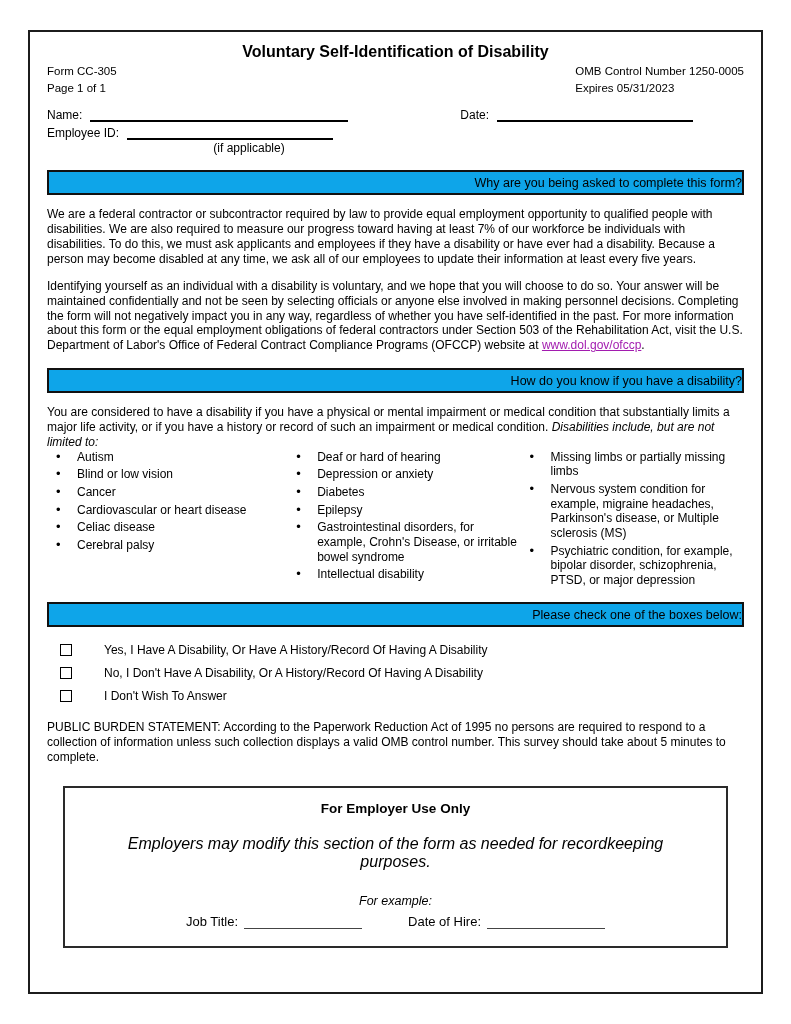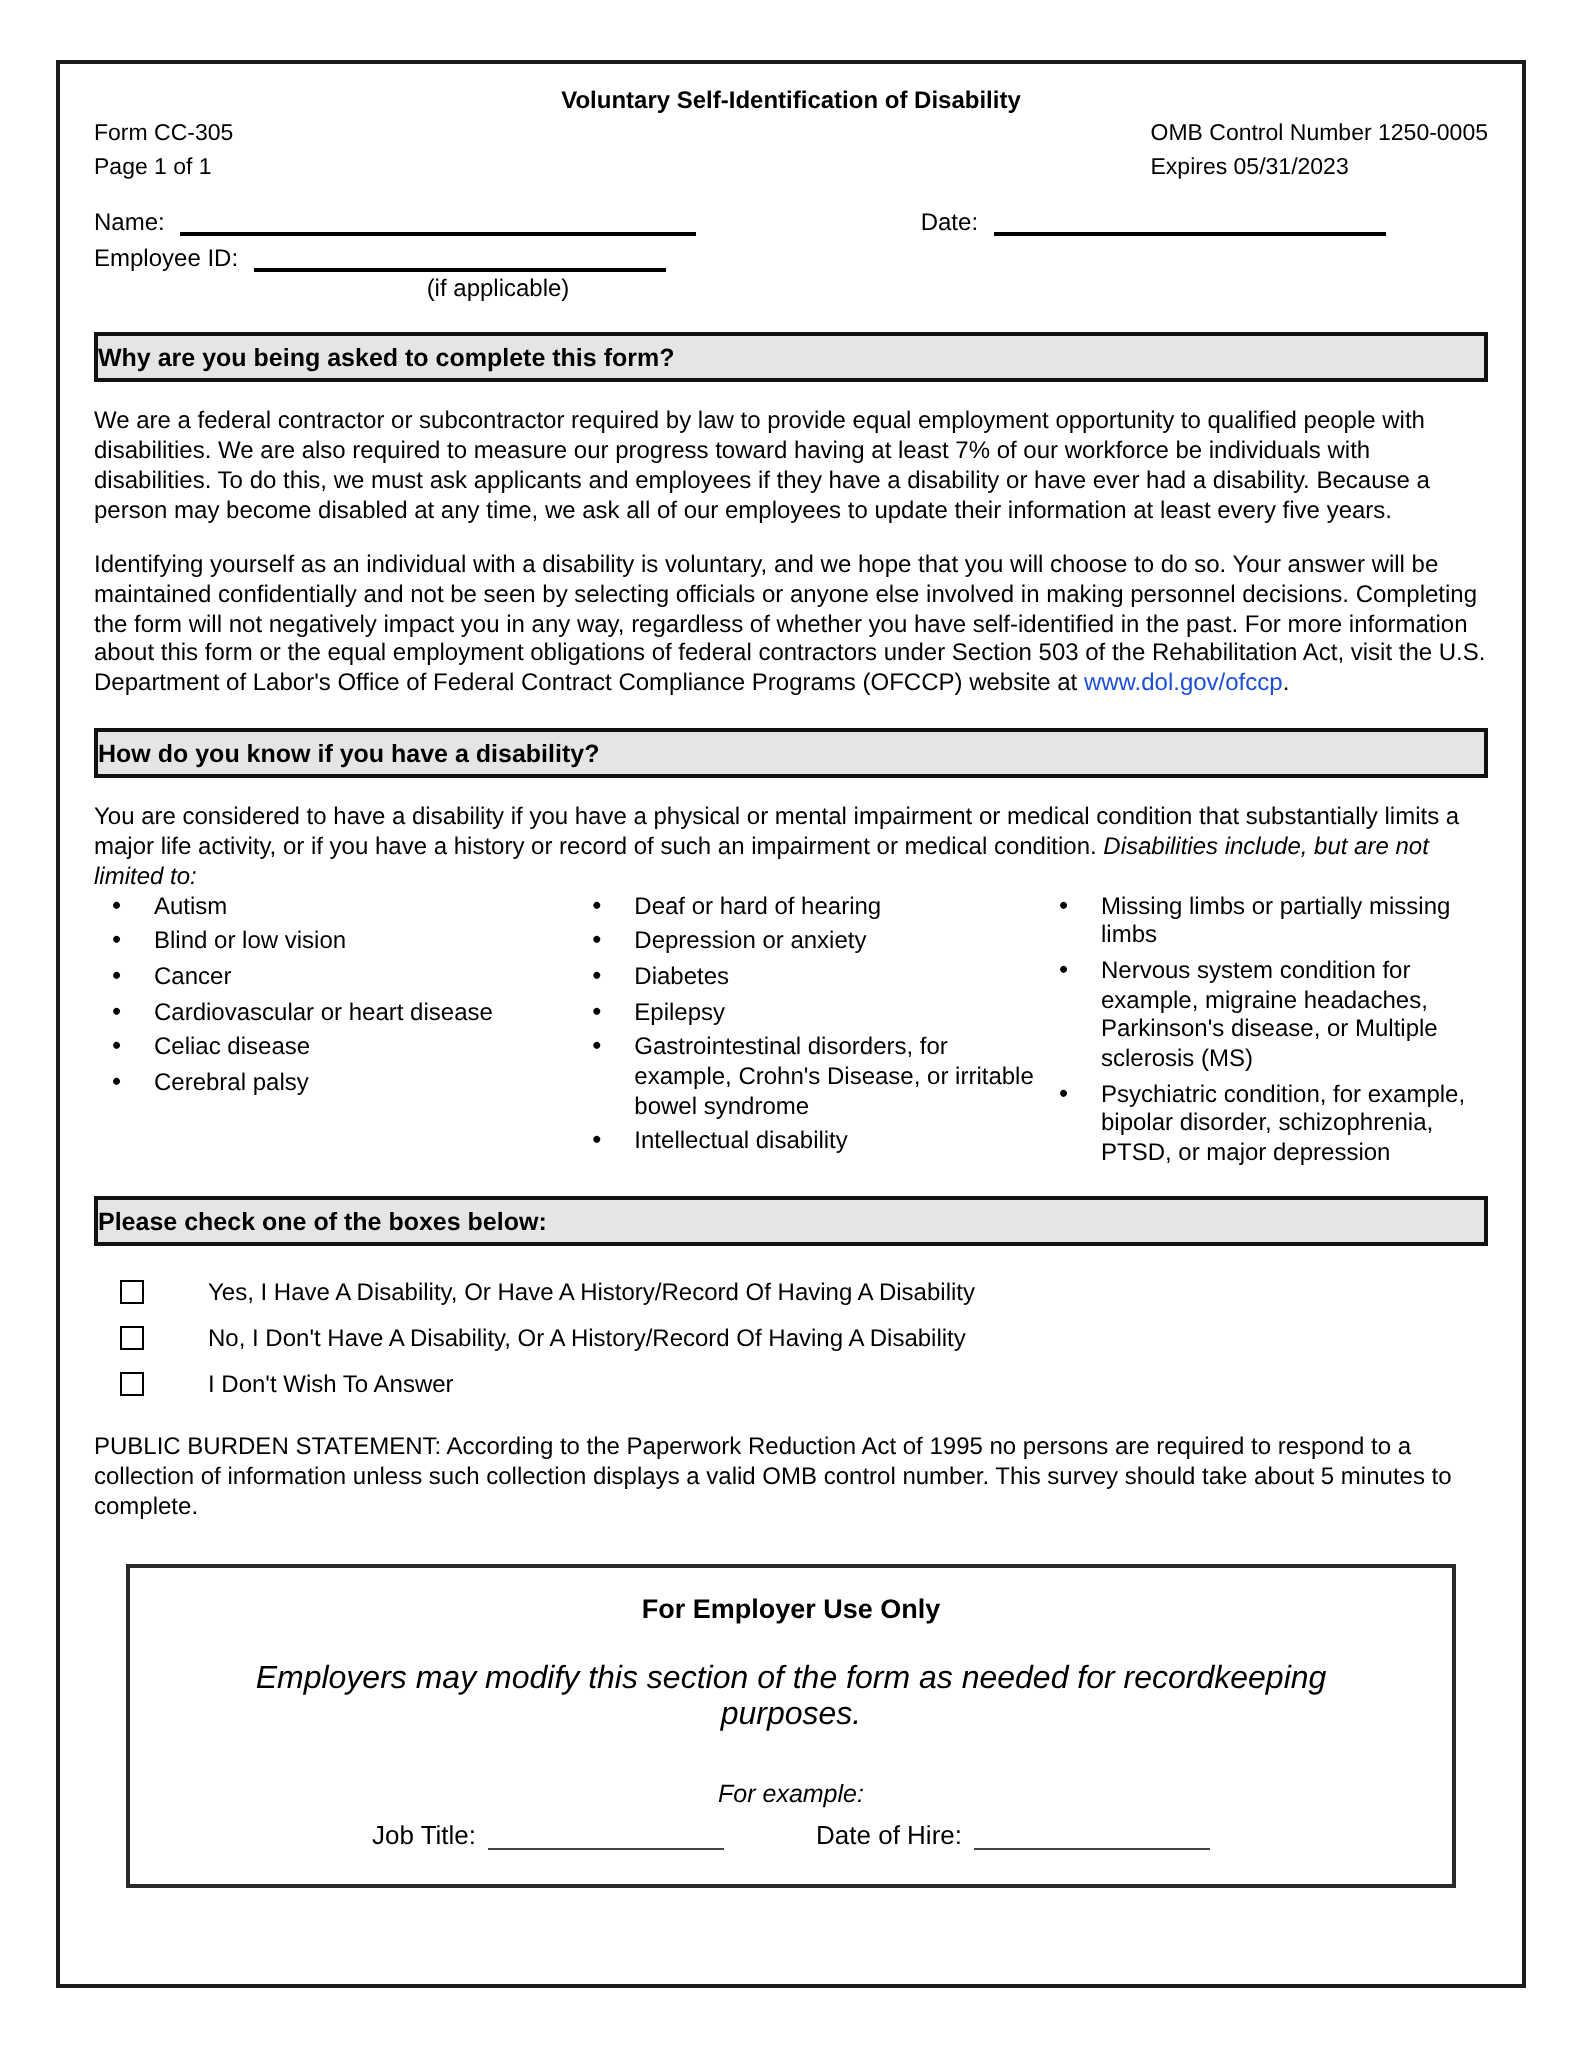--- a/index.html
+++ b/index.html
@@ -6,41 +6,41 @@
   body{
     width:791px;height:1024px;position:relative;
     font-family:"Liberation Sans", sans-serif;color:#000;
     -webkit-font-smoothing:antialiased;
   }
   .page{
     position:absolute;left:28px;top:30px;width:735px;height:964px;
     border:2px solid #1c1c1c;box-sizing:border-box;
     padding:11px 17px 0 17px;background:#fff;
   }
-  .doc-title{text-align:center;font-weight:bold;font-size:12px;}
+  .doc-title{text-align:center;font-weight:bold;font-size:16px;}
   .meta-row{display:flex;justify-content:space-between;font-size:11.5px;line-height:1.45;margin-top:2px;}
   .field-rows{margin-top:11px;font-size:12px;}
   .frow{display:flex;align-items:flex-end;line-height:1.2;}
   .fill-line{display:inline-block;border-bottom:2px solid #000;height:13px;}
   .thin-line{display:inline-block;border-bottom:1px solid #444;height:13px;}
   .name-line{width:258px;margin-left:8px;}
   .date-line{width:196px;margin-left:8px;}
   .empid-line{width:206px;margin-left:8px;}
   .date-label{margin-left:112px;}
   .if-applicable{width:206px;margin-left:99px;text-align:center;font-size:12px;margin-top:1px;}
   .section-header{
-    border:2px solid #111;text-align:left;font-weight:bold;font-size:12.5px;
-    padding:4px 0 3px 0;background:#e5e5e5;
+    border:2px solid #111;text-align:right;font-weight:normal;font-size:12.5px;
+    padding:4px 0 3px 0;background:#0ea5e9;
   }
   .sh1{margin-top:15px;}
   .sh2{margin-top:15px;}
   .sh3{margin-top:12px;}
   .para{font-size:12px;line-height:1.24;margin-top:12px;text-align:left;}
   .para.burden{margin-top:17px;}
-  .link{color:#1d4ed8;cursor:pointer;margin-top:28px;}
+  .link{color:#a21caf;text-decoration:underline;cursor:pointer;margin-top:28px;}
   .italic{font-style:italic;}
   .cols{display:flex;font-size:12px;line-height:1.22;}
   .cols ul{list-style:none;margin:0;padding:0;}
   .cols li{position:relative;padding-left:30px;margin-bottom:3px;}
   .cols li::before{content:"\2022";position:absolute;left:9px;top:-1px;font-size:13px;}
   .col1{width:245px;}
   .col2{width:238px;margin-left:5px;}
   .col3{width:228px;margin-left:6px;}
   .options{margin-top:16px;font-size:12px;}
   .option{display:flex;align-items:center;margin-bottom:9px;}

